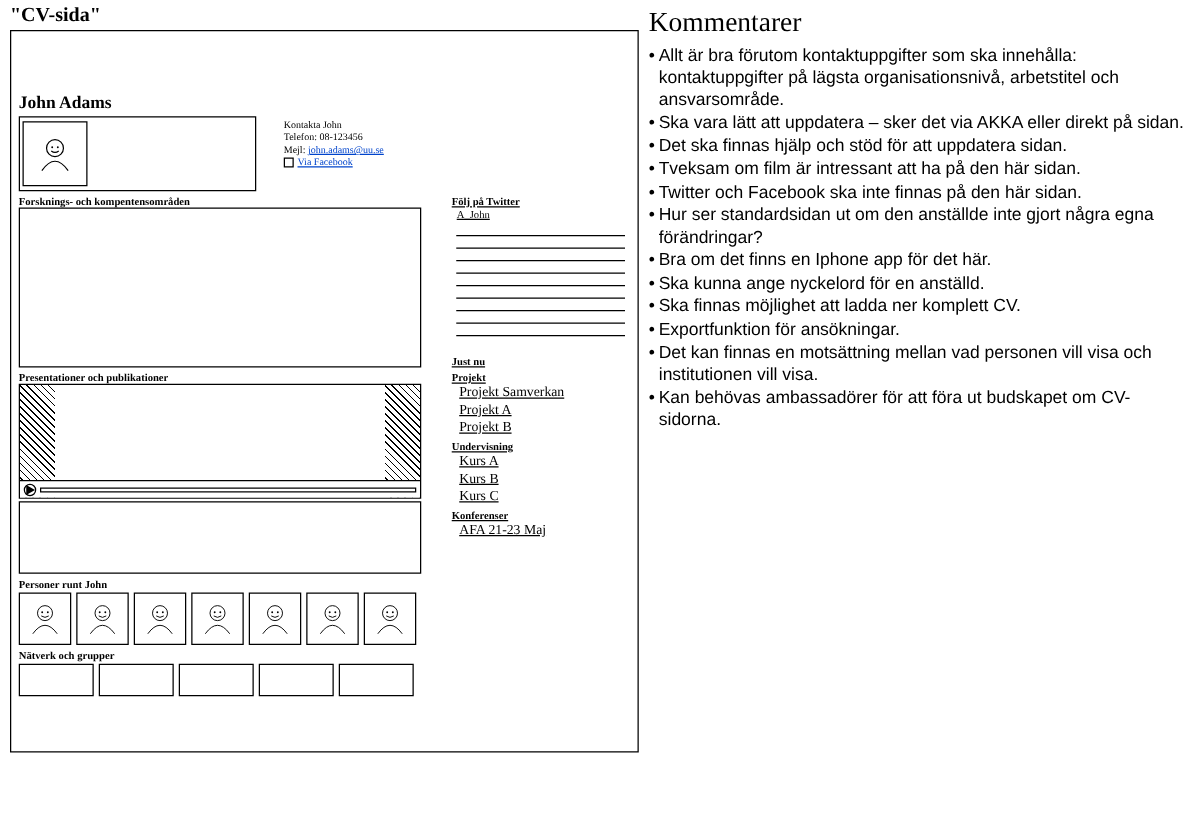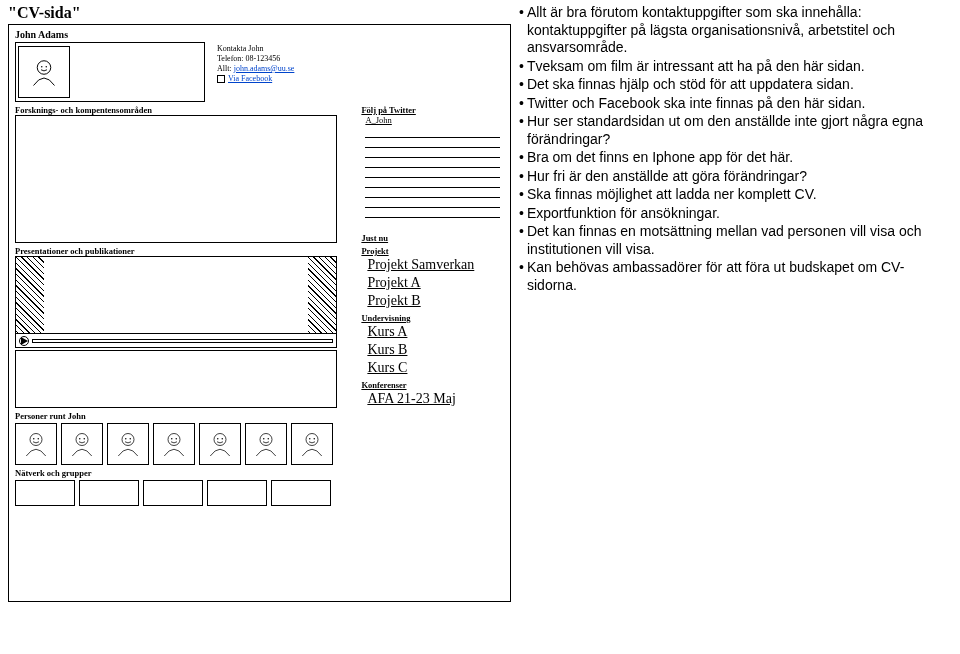--- a/index.html
+++ b/index.html
@@ -5,36 +5,36 @@
   * { box-sizing: border-box; margin:0; padding:0; }
   body { width:960px; height:654px; font-family: Arial, Helvetica, sans-serif; background:#fff; color:#000; }
   .slide { display:flex; width:100%; height:100%; }
   .left-col { width:515px; padding:4px 4px 4px 8px; }
   .right-col { width:445px; padding:4px 10px 4px 4px; font-size:14px; line-height:1.25;}
   .right-col h2 { font-size:22px; font-weight:400; font-family: Georgia, serif; margin-bottom:4px;}
   .right-col li { list-style:none; text-indent:-8px; padding-left:8px; margin-bottom:1px; }
   .right-col li::before { content:"•"; margin-right:3px;}
   .page-title { font-family: Georgia, "Times New Roman", serif; font-weight:bold; font-size:16px; margin-bottom:2px;}
   .wire { border:1px solid #000; width:100%; font-family: "Comic Sans MS", "Segoe Script", cursive; font-size:8.5px; position:relative; padding:4px 6px 4px 6px; height:578px;}
-  .wire-title { font-weight:bold; font-size:10px; margin-bottom:2px;}
-  .top-row { display:flex; gap:12px; }
+  .wire-title { font-weight:bold; font-size:14px; margin-bottom:2px;margin-top:46px;}
+  .top-row { display:flex; gap:22px; }
   .avatar-box { width:190px; height:60px; border:1px solid #000; display:flex; align-items:center; padding:2px;}
   .avatar-photo { width:52px; height:52px; border:1px solid #000; display:flex; align-items:center; justify-content:center;}
   .contact-box { width:140px; font-size:8px; line-height:1.25; padding-top:2px;}
   .contact-box .lnk { color:#0044cc; text-decoration:underline; }
   .chk { display:inline-block; width:8px; height:8px; border:1px solid #000; vertical-align:middle; margin-right:3px;}
   .section-label { font-weight:bold; font-size:8.5px; margin-top:3px;}
   .twocol { display:flex; gap:24px; margin-top:0;}
   .col-a { width:330px; }
   .col-b { width:146px;text-decoration:underline; }
   .big-box { width:100%; border:1px solid #000; }
   .bb1 { height:128px; }
   .feed-lines { padding:3px 4px;}
   .feed-line { height:0; border-top:1px solid #000; margin:9px 0;}
-  .list-item { font-size:14px; padding:1px 0 1px 6px;}
+  .list-item { font-size:11px; padding:1px 0 1px 6px;}
   .video-box { width:100%; height:92px; border:1px solid #000; position:relative; }
   .video-box .shade-a, .video-box .shade-b { position:absolute; width:28px; height:100%; background: repeating-linear-gradient(45deg, transparent, transparent 3px, #000 3px, #000 4px);}
   .video-box .shade-a { left:0; top:0;}
   .video-box .shade-b { right:0; top:0;}
   .video-box .bar { position:absolute; left:0; bottom:0; height:14px; width:100%; border-top:1px solid #000; display:flex; align-items:center; padding:0 3px; gap:3px; background:#fff;}
   .play-tri { width:0;height:0;border-left:7px solid #000;border-top:4px solid transparent;border-bottom:4px solid transparent;}
   .play-circ { width:10px; height:10px; border:1px solid #000; border-radius:50%; display:flex; align-items:center; justify-content:center;}
   .pbar { flex:1; height:4px; border:1px solid #000;}
   .face-row { display:flex; gap:4px; margin-top:2px;}
   .face-sq { width:42px; height:42px; border:1px solid #000; display:flex; align-items:center; justify-content:center;}
@@ -60,21 +60,21 @@
               <circle cx="17" cy="13" r="1" fill="#000"></circle>
                 <circle cx="23" cy="13" r="1" fill="#000"></circle>
               <path d="M16 17 q4 3 8 0" fill="none" stroke="#000" stroke-width="1.2"></path>
               <path d="M6 38 q14 -20 28 0" fill="none" stroke="#000" stroke-width="1.3"></path>
             </svg>
           </div>
         </div>
         <div class="contact-box">
           <div>Kontakta John</div>
           <div>Telefon: 08-123456</div>
-          <div><span>Allt:</span> <span class="lnk">john.adams@uu.se</span></div>
+          <div><span>Mejl:</span> <span class="lnk">john.adams@uu.se</span></div>
           <div><span class="chk"></span><span class="lnk">Via Facebook</span></div>
         </div>
       </div>
 
       <div class="twocol">
         <div class="col-a">
           <div class="section-label">Forsknings- och kompentensområden</div>
           <div class="big-box bb1"></div>
 
           <div class="section-label">Presentationer och publikationer</div>
@@ -195,27 +195,29 @@
           <div class="list-item">Kurs C</div>
 
           <div class="section-label">Konferenser</div>
           <div class="list-item" style="text-align:left; padding-right:6px;">AFA 21-23 Maj</div>
         </div>
       </div>
     </div>
   </div>
 
   <div class="right-col">
+    <h2>Kommentarer</h2>
     <ul id="comments-list">
         <li>Allt är bra förutom kontaktuppgifter som ska innehålla: kontaktuppgifter på lägsta organisationsnivå, arbetstitel och ansvarsområde.</li>
+        <li>Ska vara lätt att uppdatera – sker det via AKKA eller direkt på sidan.</li>
+        <li>Det ska finnas hjälp och stöd för att uppdatera sidan.</li>
         <li>Tveksam om film är intressant att ha på den här sidan.</li>
-        <li>Det ska finnas hjälp och stöd för att uppdatera sidan.</li>
         <li>Twitter och Facebook ska inte finnas på den här sidan.</li>
         <li>Hur ser standardsidan ut om den anställde inte gjort några egna förändringar?</li>
         <li>Bra om det finns en Iphone app för det här.</li>
-        <li>Hur fri är den anställde att göra förändringar?</li>
+        <li>Ska kunna ange nyckelord för en anställd.</li>
         <li>Ska finnas möjlighet att ladda ner komplett CV.</li>
         <li>Exportfunktion för ansökningar.</li>
         <li>Det kan finnas en motsättning mellan vad personen vill visa och institutionen vill visa.</li>
         <li>Kan behövas ambassadörer för att föra ut budskapet om CV-sidorna.</li>
       </ul>
   </div>
 </div>
 
 </body></html>

